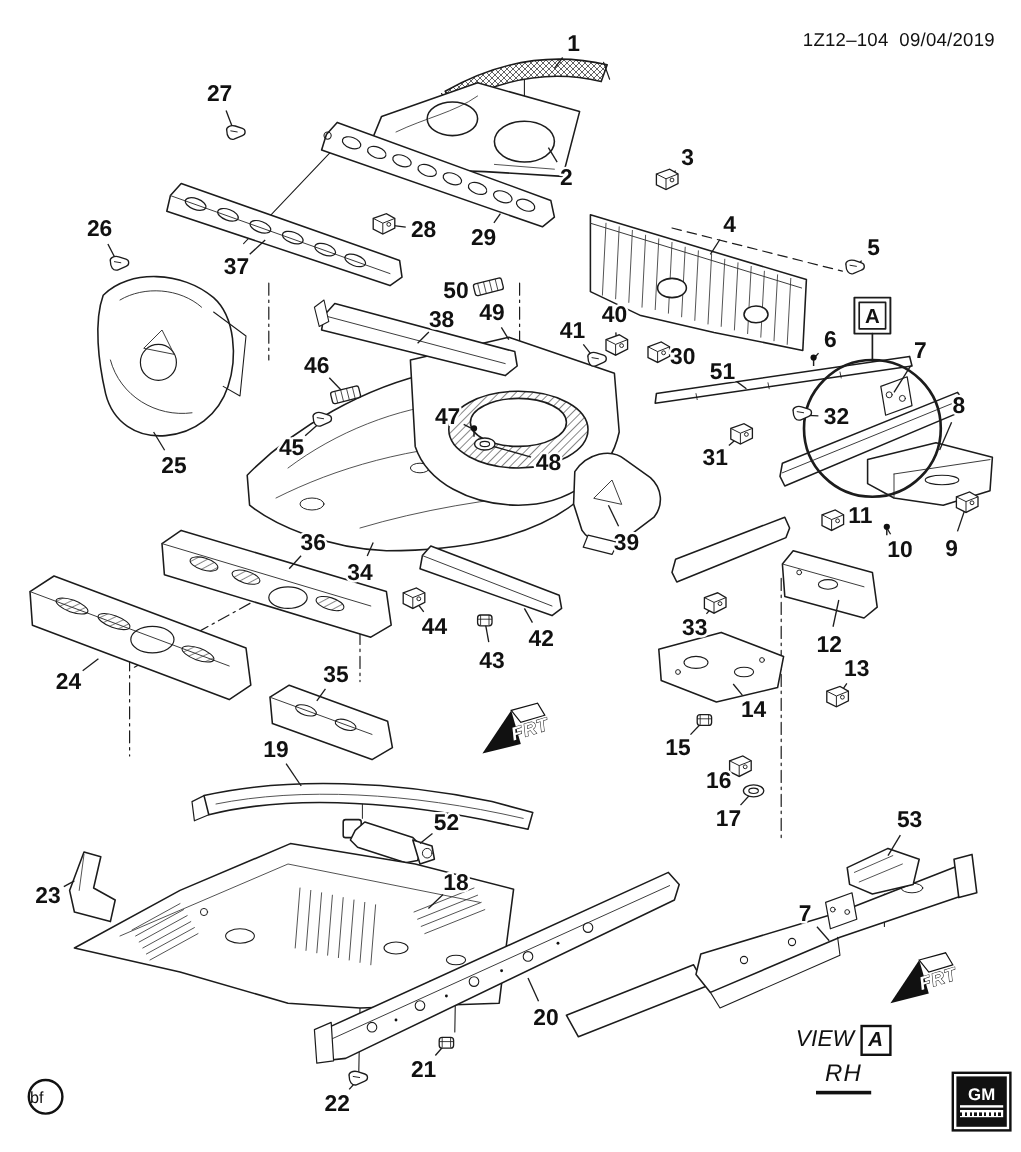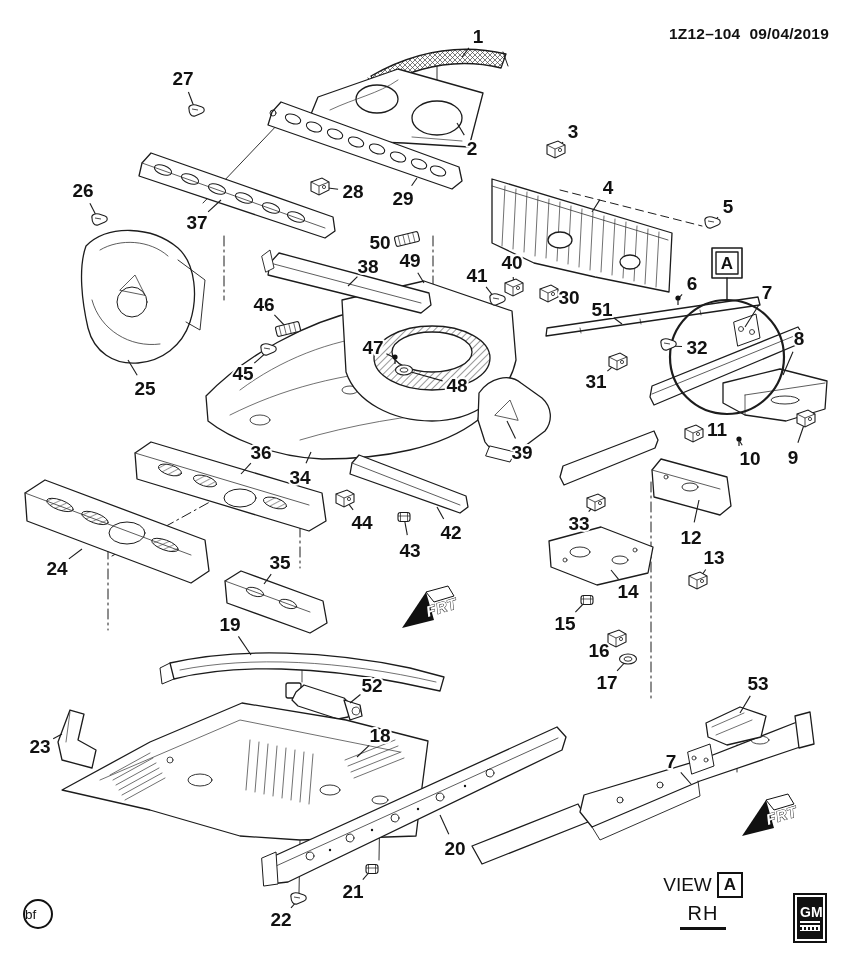--- a/index.html
+++ b/index.html
@@ -10,29 +10,29 @@
   }
   .stage svg{position:absolute;left:0;top:0;}
   .callout{
     font-family:"Liberation Sans", sans-serif;font-weight:bold;font-size:19px;fill:#111;
     text-anchor:middle;paint-order:stroke;stroke:#ffffff;stroke-width:4px;stroke-linejoin:round;
   }
   .leader{stroke:#1c1c1c;stroke-width:1.1;}
   .amark{font-family:"Liberation Sans", sans-serif;font-weight:bold;font-size:17px;fill:#111;text-anchor:middle;}
   .frt-text{font-family:"Liberation Sans", sans-serif;font-style:italic;font-weight:bold;font-size:15px;
     fill:#ffffff;stroke:#111;stroke-width:0.9px;letter-spacing:1px;paint-order:stroke;}
-  .header{position:absolute;top:25px;right:22px;font-size:15.5px;letter-spacing:0.2px;font-weight:700;}
+  .header{position:absolute;top:25px;right:22px;font-size:15.5px;letter-spacing:0.2px;font-weight:400;}
   .header .date{margin-left:9px;}
-  .view-note{position:absolute;left:648px;top:872px;width:110px;text-align:center;font-size:19px;}
+  .view-note{position:absolute;left:648px;top:854px;width:110px;text-align:center;font-size:19px;font-style:italic;}
   .view-line{display:flex;align-items:center;justify-content:center;gap:5px;font-weight:500;}
   .abox{display:inline-block;border:2px solid #111;width:22px;height:22px;line-height:22px;font-weight:bold;font-size:17px;}
   .rh{display:inline-block;margin-top:4px;min-width:40px;border-bottom:3px solid #111;padding:0 3px 2px;font-size:20px;font-weight:500;letter-spacing:1px;}
   .bf-badge{position:absolute;left:23px;top:899px;width:26px;height:26px;border:2px solid #111;border-radius:50%;
     display:flex;align-items:center;justify-content:flex-start;font-size:13.5px;}
-  .gm-logo{position:absolute;left:795px;top:895px;width:30px;height:46px;background:#111;
+  .gm-logo{position:absolute;left:795px;top:895px;width:46px;height:46px;background:#111;
     border:2px solid #fff;outline:2px solid #111;box-sizing:border-box;display:flex;flex-direction:column;justify-content:center;}
   .gm-text{color:#fff;font-weight:bold;font-size:14px;text-align:center;border-bottom:2px solid #fff;margin:1px 3px 0;padding-bottom:1px;}
   .gm-bar{height:6px;background:#fff;margin:2px 3px 2px;
     background-image:repeating-linear-gradient(90deg,#111 0 2px,transparent 2px 4px);background-size:auto 3px;background-repeat:repeat-x;background-position:center;}
 </style>
 </head>
 <body>
 
 <div class="stage">
 

